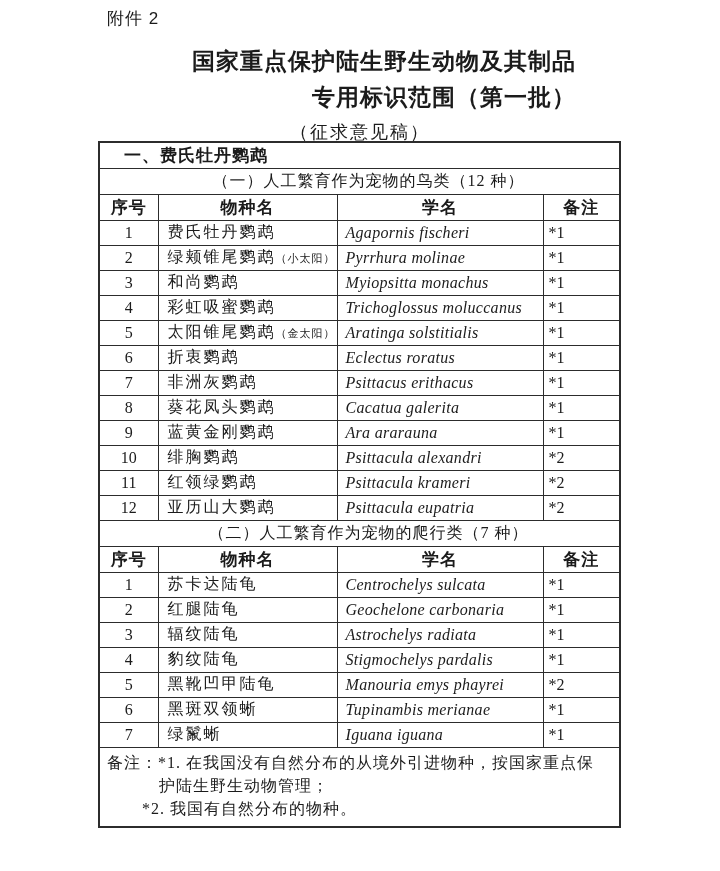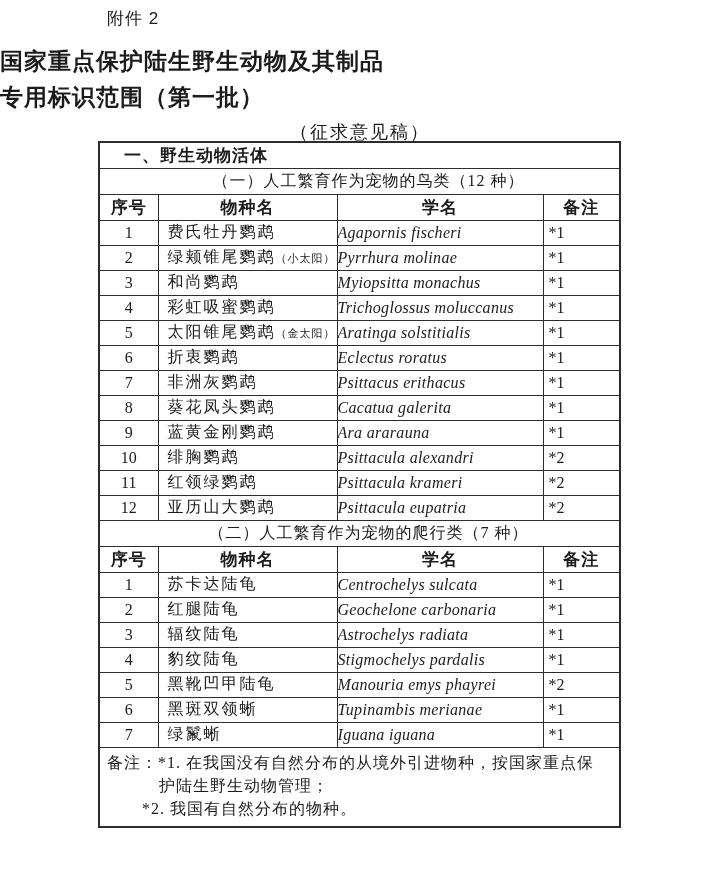--- a/index.html
+++ b/index.html
@@ -8,21 +8,21 @@
     width:720px; height:871px; position:relative;
     font-family:"Liberation Serif","DejaVu Serif",serif;
     color:#1b1b1b;
   }
   .attachment {
     position:absolute; left:107px; top:7px;
     font-size:17px; letter-spacing:1px;
     font-family:"Liberation Sans","DejaVu Sans",sans-serif;
   }
   .title-line1, .title-line2 {
-    position:absolute; left:0; width:576px; text-align:left;
+    position:absolute; left:0; width:576px; text-align:right;
     font-size:23px; font-weight:bold; letter-spacing:1px;
     font-family:"Liberation Sans","DejaVu Sans",sans-serif;
   }
   .title-line1 { top:46px; }
   .title-line2 { top:82px; }
   .title-line3 {
     position:absolute; left:0; top:120px; width:720px; text-align:center;
     font-size:18px; letter-spacing:2px;
   }
   table.doc-table {
@@ -43,21 +43,21 @@
     height:26px; font-size:16px; padding-left:18px; letter-spacing:1px;text-align:center;
   }
   .header-row th {
     height:26px; font-size:17px; font-weight:bold; text-align:center;
     letter-spacing:1px;
   }
   .data-row td { height:25px; font-size:16px; }
   .cell-no { text-align:center; font-size:15px; }
   .cell-name { padding-left:9px; letter-spacing:2px; }
   .name-note { font-size:11px; letter-spacing:1px; }
-  .cell-latin { padding-left:0; font-style:italic; font-size:16px; letter-spacing:0.3px; }
+  .cell-latin { padding-left:8px; font-style:italic; font-size:16px; letter-spacing:0.3px; }
   .cell-remark { padding-left:5px; font-size:15px; }
   .note-row td {
     padding:3px 6px 6px 7px; font-size:16px; line-height:23px;
     vertical-align:top; letter-spacing:1px; white-space:normal;font-family:Liberation Serif, serif;
   }
   .note-line1 { padding-left:0; }
   .note-line2 { padding-left:52px; }
   .note-line3 { padding-left:35px; }
 </style>
 </head>
@@ -71,21 +71,21 @@
 <table class="doc-table">
   <colgroup>
     <col style="width:59px">
       <col style="width:179px">
       <col style="width:206px">
       <col style="width:77px">
   </colgroup>
 
   <tbody>
       <tr class="section-row">
-    <td colspan="4">一、野生动物活体</td>
+    <td colspan="4">一、费氏牡丹鹦鹉</td>
   </tr>
 
   <tr class="subsection-row">
     <td colspan="4">（一）人工繁育作为宠物的鸟类（12 种）</td>
   </tr>
 
   <tr class="header-row">
     <th>序号</th>
     <th>物种名</th>
     <th>学名</th>

